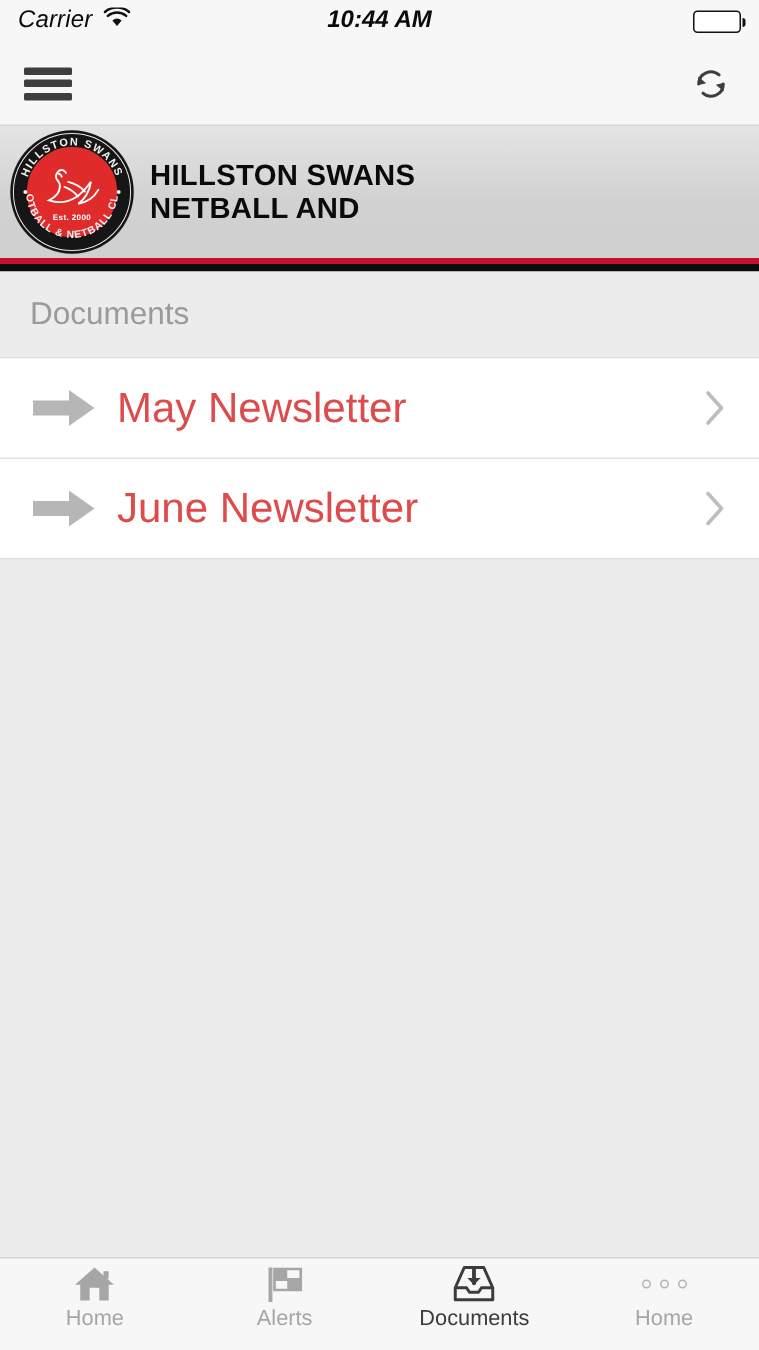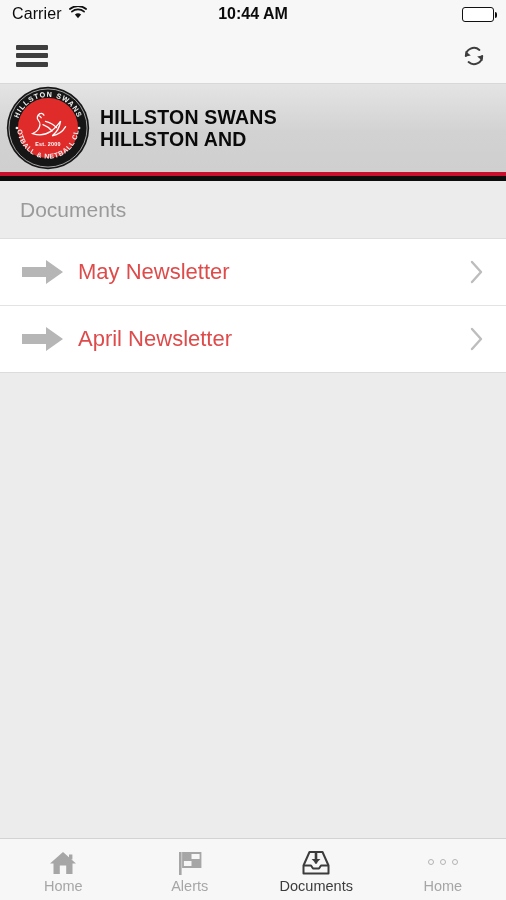--- a/index.html
+++ b/index.html
@@ -8,21 +8,21 @@
     font-family:"Liberation Sans", sans-serif;
     background:#ececec;
     overflow:hidden;
   }
   .phone { position:relative; width:506px; height:900px; background:#ececec; display:flex; flex-direction:column; }
 
   
   .statusbar {
     height:28px; background:#f7f7f7;
     display:flex; align-items:center; padding:13px 12px;
-    position:relative; flex:0 0 28px;
+    position:relative; flex:0 0 28px;font-style:italic;
   }
   .sb-left { display:flex; align-items:center; gap:7px; }
   .sb-carrier { font-size:16px; color:#0b0b0b; letter-spacing:.1px; }
   .sb-time {
     position:absolute; left:0; right:0; text-align:center;
     font-size:16px; font-weight:bold; color:#0b0b0b; pointer-events:none;
   }
   .sb-right { margin-left:auto; display:flex; align-items:center; }
   .battery {
     width:32px; height:15px; border:1.5px solid #111; border-radius:3px;
@@ -71,35 +71,35 @@
   
   .list { background:#ffffff; flex:0 0 auto; }
   .row {
     height:67px; display:flex; align-items:center;
     padding:0 18px 0 22px; background:#fff;
     border-bottom:1px solid #e3e3e3; cursor:pointer;
   }
   .row:last-child { border-bottom:1px solid #dcdcdc; }
   .row-arrow { flex:0 0 44px; height:26px; display:flex; align-items:center; }
   .row-label {
-    flex:1; font-size:22px; color:#de4b4b; margin-left:12px;
+    flex:1; font-size:28px; color:#de4b4b; margin-left:12px;
     white-space:nowrap; overflow:hidden; text-overflow:ellipsis;
   }
   .chev { flex:0 0 22px; display:flex; align-items:center; justify-content:center; }
 
   .filler { flex:1 1 auto; background:#ececec; }
 
   
   .tabbar {
     height:62px; background:#f7f7f7; border-top:1px solid #d3d3d3;
     display:flex; align-items:stretch; flex:0 0 62px;
   }
   .tab {
     flex:1; display:flex; flex-direction:column; align-items:center;
-    justify-content:center; gap:3px; cursor:pointer; padding-top:3px;
+    gap:3px; cursor:pointer; padding-top:3px;
   }
   .tab .ic { height:27px; display:flex; align-items:flex-end; justify-content:center; }
   .tab .lbl { font-size:14.5px; color:#a6a6a6; line-height:1; }
   .tab.active .lbl { color:#3c3c3c; }
   .dots { display:flex; gap:6px; align-items:center; height:27px; }
   .dots i {
     width:6px; height:6px; border-radius:50%;
     border:1.3px solid #b4b4b4; display:block;
   }
 </style>
@@ -164,21 +164,21 @@
           <path d="M40 33 c2.2 -1.0 4.4 -0.2 5.2 1.8"></path>
           <path d="M38.6 35.2 c1.6 0.3 2.8 1.2 3.3 2.6"></path>
           <path d="M44 46 c4.2 1.6 8.0 4.2 10.8 7.6"></path>
           <path d="M47 42 c5.2 1.2 9.8 3.9 13.2 7.6"></path>
         </g>
         <text x="50" y="72" font-family="Liberation Sans, sans-serif" font-size="6.4" font-weight="bold" fill="#ffffff" text-anchor="middle" letter-spacing="0.3">Est. 2000</text>
       </svg>
     </div>
     <div class="club-name">
       <div>HILLSTON SWANS</div>
-      <div>HILLSTON AND</div>
+      <div>NETBALL AND</div>
     </div>
   </div>
   <div class="stripe-red"></div>
   <div class="stripe-black"></div>
 
   <div class="section-head">
     <span class="txt">Documents</span>
   </div>
 
   <div class="list">
@@ -196,21 +196,21 @@
         </svg>
       </span>
     </div>
 
     <div class="row">
       <span class="row-arrow">
         <svg width="42" height="26" viewBox="0 0 42 26">
           <path d="M0 8 H24 V1 L41 13 L24 25 V18 H0 Z" fill="#b6b6b6"></path>
         </svg>
       </span>
-      <span class="row-label">April Newsletter</span>
+      <span class="row-label">June Newsletter</span>
       <span class="chev">
         <svg width="16" height="26" viewBox="0 0 16 26">
           <path d="M3 3 L12 13 L3 23" stroke="#bdbdbd" stroke-width="2.4" fill="none" stroke-linecap="round" stroke-linejoin="round"></path>
         </svg>
       </span>
     </div>
 
   </div>
 
   <div class="filler"></div>

